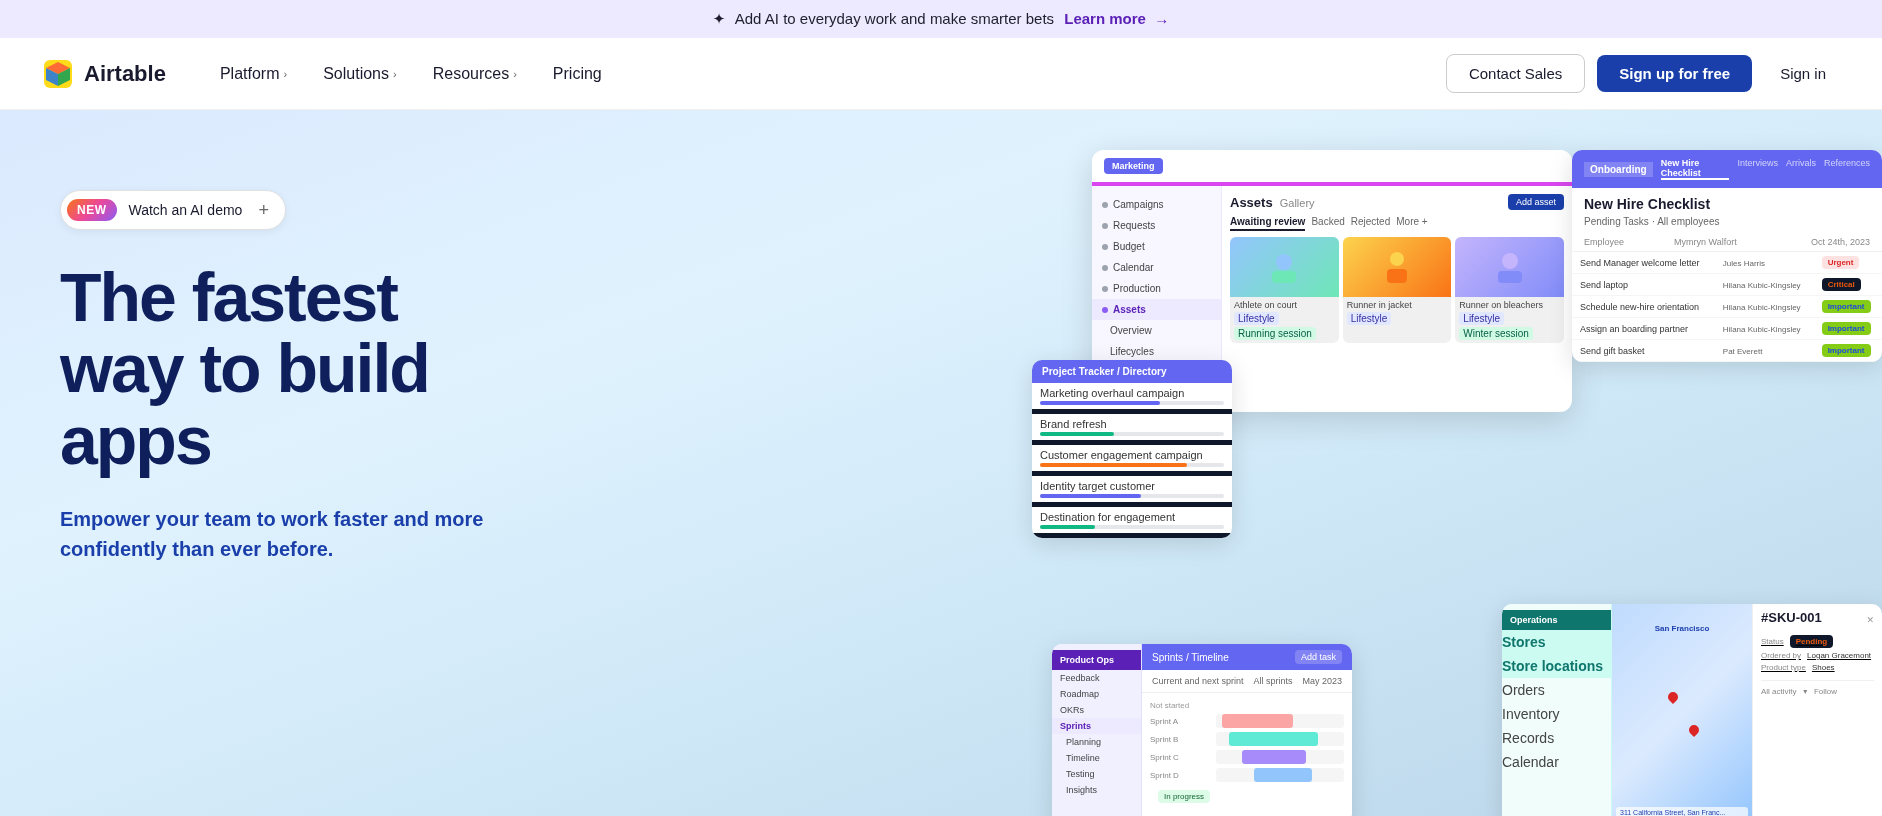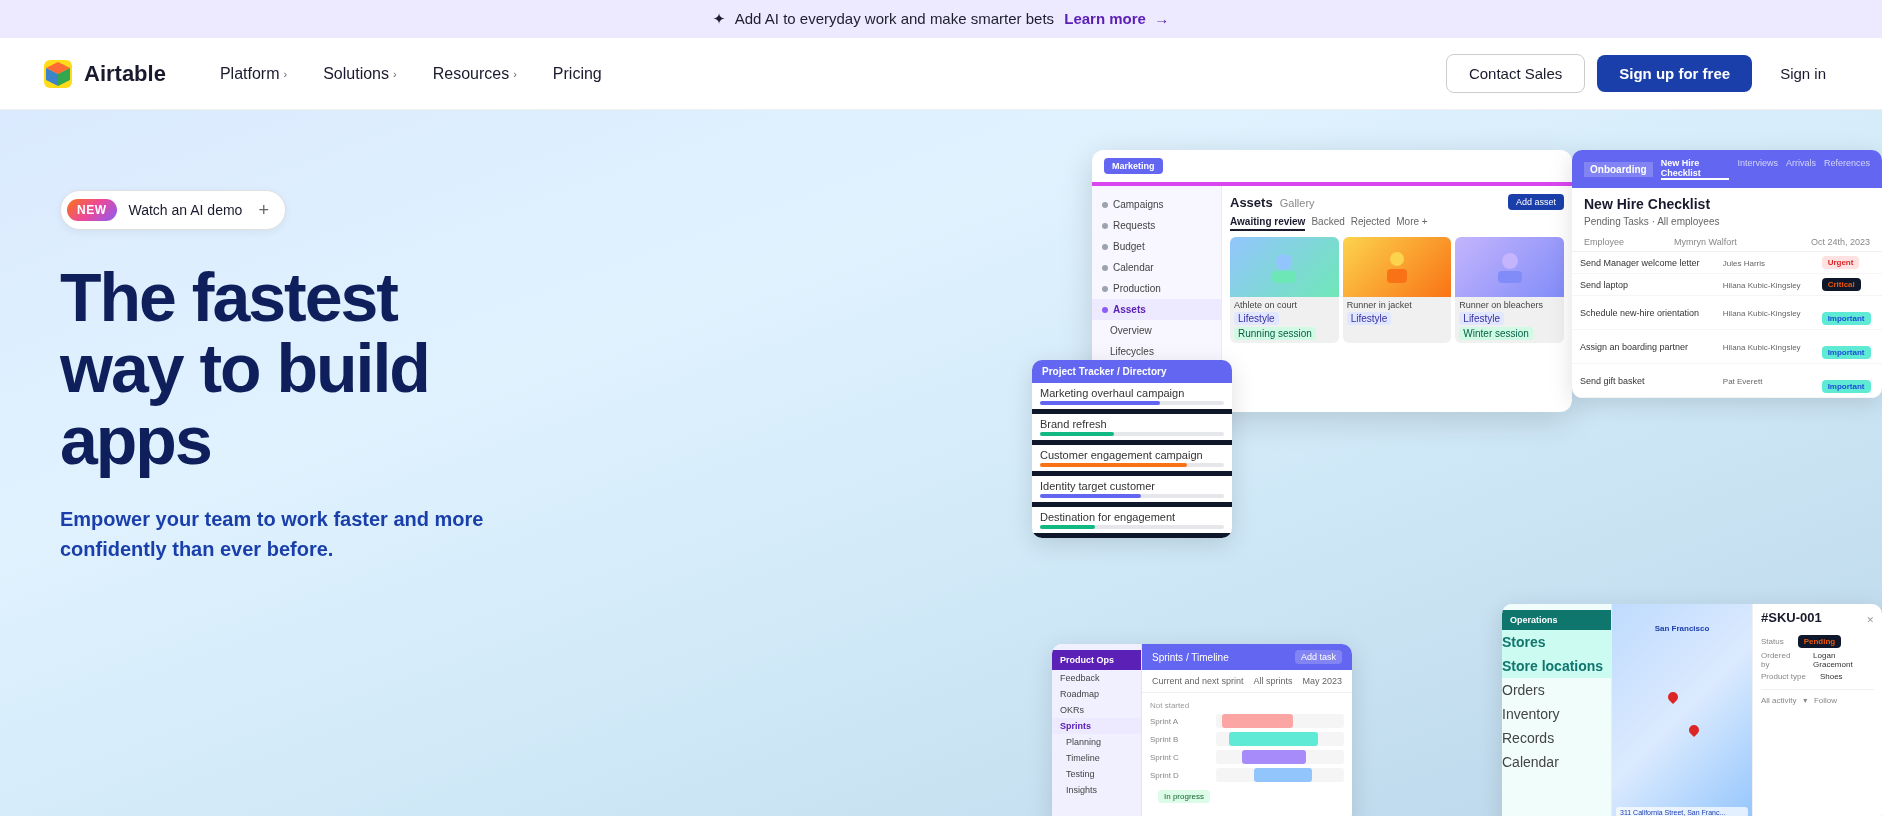--- a/index.html
+++ b/index.html
@@ -387,21 +387,21 @@
     .task-name { font-size: 9px; }
     .badge {
       display: inline-block;
       padding: 2px 6px;
       border-radius: 4px;
       font-size: 8px;
       font-weight: 600;
     }
     .badge-red { background: #fee2e2; color: #dc2626; }
     .badge-orange { background: #0f172a; color: #ea580c; }
-    .badge-blue { background: #5eead4; color: #1d4ed8; margin-top: 12px; }
+    .badge-blue { background: #84cc16; color: #1d4ed8; }
 
     
     .mockup-sprints {
       position: absolute;
       bottom: 30px;
       left: 20px;
       width: 300px;
       background: #fff;
       border-radius: 10px;
       box-shadow: 0 6px 24px rgba(0,0,0,0.13);
@@ -505,22 +505,23 @@
     .sku-title {
       font-size: 13px;
       font-weight: 700;
       color: #1a1a2e;
       margin-bottom: 4px;
       text-align: center;
     }
     .detail-row {
       display: flex;
       align-items: center;
-      gap: 14px;
+      gap: 6px;
       margin-bottom: 3px;
+      text-decoration: underline;
     }
     .detail-label { font-size: 8px; color: #888; }
     .detail-value { font-size: 8px; color: #333; }
   </style>
 </head>
 <body>
 
 <div class="top-banner">
   <span class="sparkle">✦</span>
   <span>Add AI to everyday work and make smarter bets</span>

